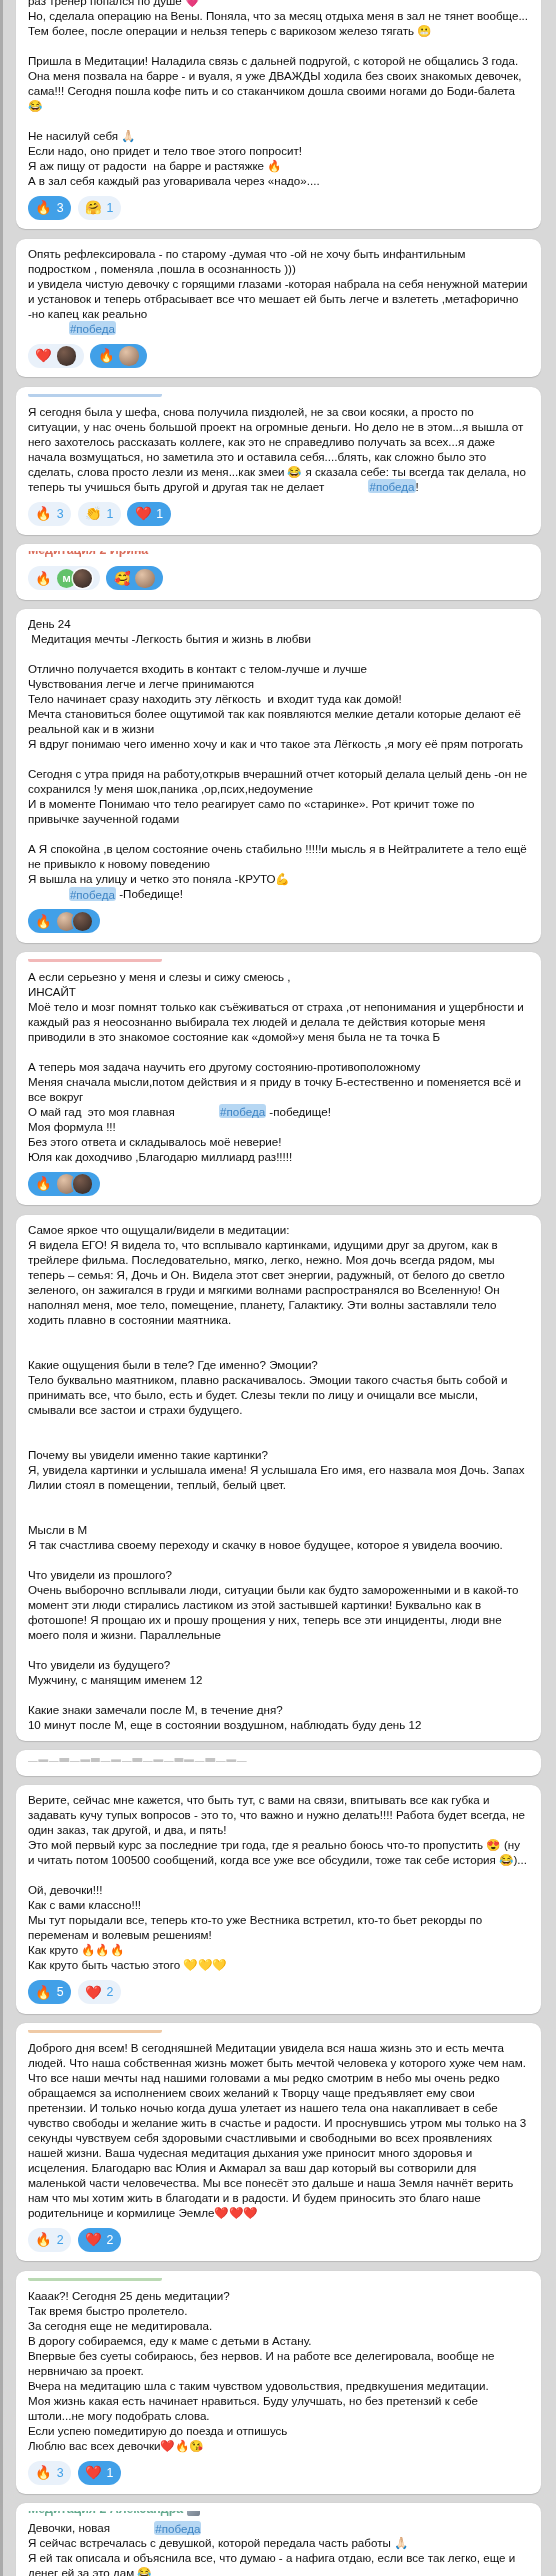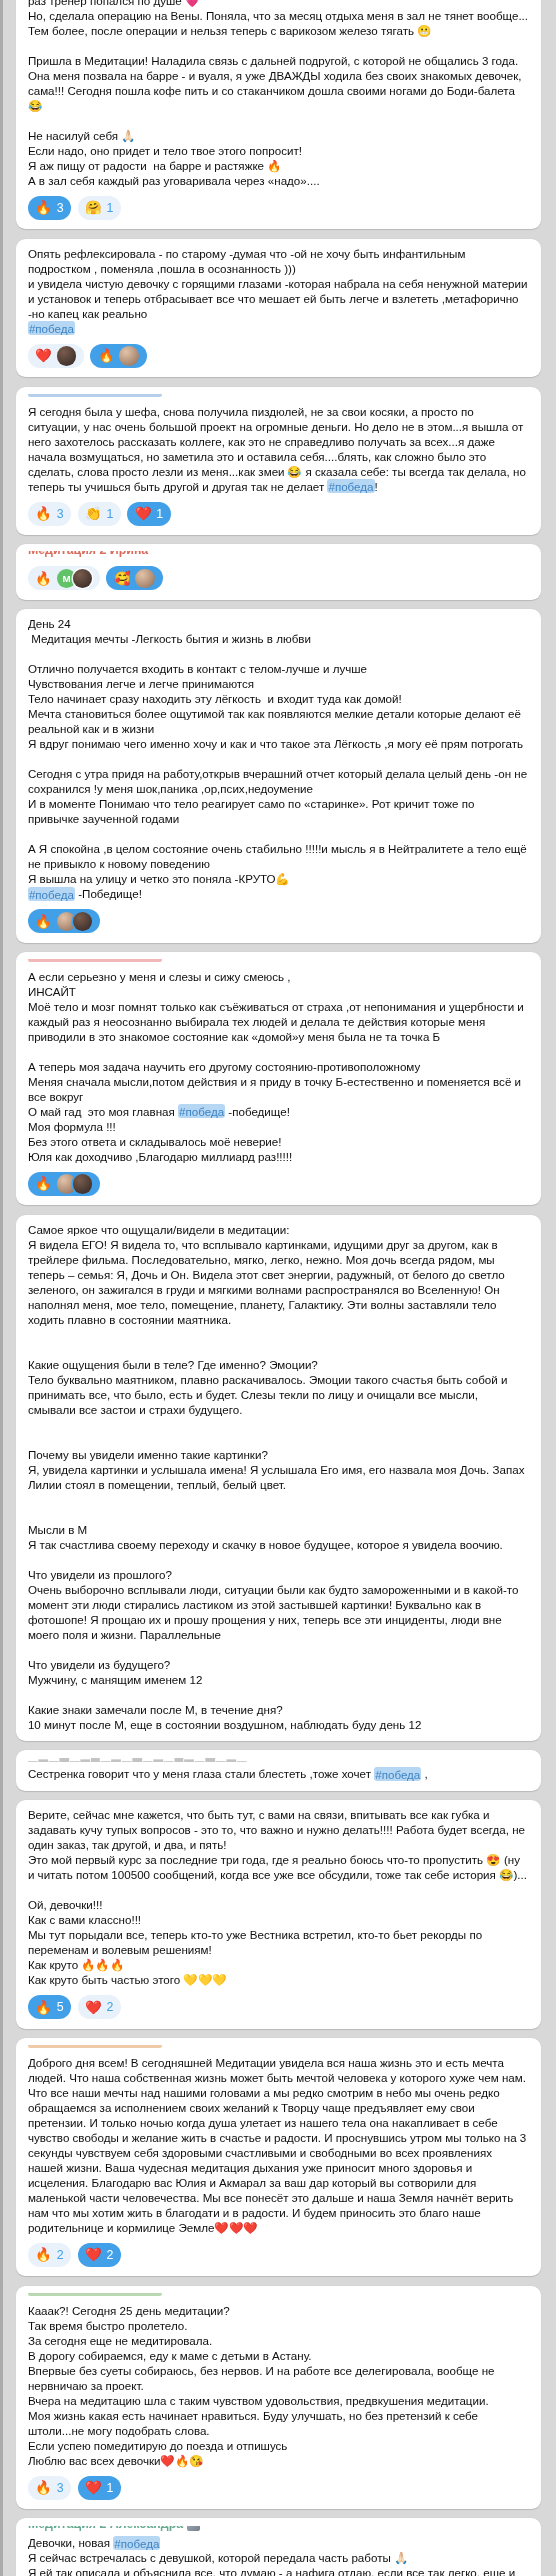--- a/index.html
+++ b/index.html
@@ -42,21 +42,21 @@
     font-size:12.4px;color:#555;letter-spacing:1px;white-space:nowrap;
   }
   .clipline>span{display:block;margin-top:-9.3px;}
   .msg-text{
     font-size:11.6px;line-height:15px;color:var(--text-col,#0e0e0e);
     white-space:pre-wrap;word-wrap:break-word;
   }
   .hashtag{
     color:var(--hash-col,#3e84c4);
     background:var(--hash-bg,#b6d7f3);
-    border-radius:3px;padding:0.5px 1px;
+    border-radius:3px;padding:0.5px 1px;margin-left:41px;
   }
   .reactions{display:flex;gap:6.2px;margin-top:8.2px;flex-wrap:wrap;}
   .pill{
     height:24px;border-radius:12px;
     display:inline-flex;align-items:center;gap:4.6px;
     padding:0 7.7px;
     background:var(--pill-bg,#e9f1fa);
     color:var(--pill-count,#41a0e8);
     font-size:12.4px;
   }
@@ -232,21 +232,20 @@
 
 Какие знаки замечали после М, в течение дня?
 10 минут после М, еще в состоянии воздушном, наблюдать буду день 12</div>
 
   </div>
     <div class="bubble">
 
     <div class="clipline">
         <span>▁▂▁▃▁▂▄▁▂▁▃▁▂▁▄▂▁▃▁▂▁</span>
       </div>
-    <div class="msg-text">Сестренка говорит что у меня глаза стали блестеть ,тоже хочет <span class="hashtag">#победа</span> ,</div>
 
   </div>
     <div class="bubble">
 
     <div class="msg-text">Верите, сейчас мне кажется, что быть тут, с вами на связи, впитывать все как губка и задавать кучу тупых вопросов - это то, что важно и нужно делать!!!! Работа будет всегда, не один заказ, так другой, и два, и пять!
 Это мой первый курс за последние три года, где я реально боюсь что-то пропустить 😍 (ну и читать потом 100500 сообщений, когда все уже все обсудили, тоже так себе история 😂)...
 
 Ой, девочки!!!
 Как с вами классно!!!
 Мы тут порыдали все, теперь кто-то уже Вестника встретил, кто-то бьет рекорды по переменам и волевым решениям!

